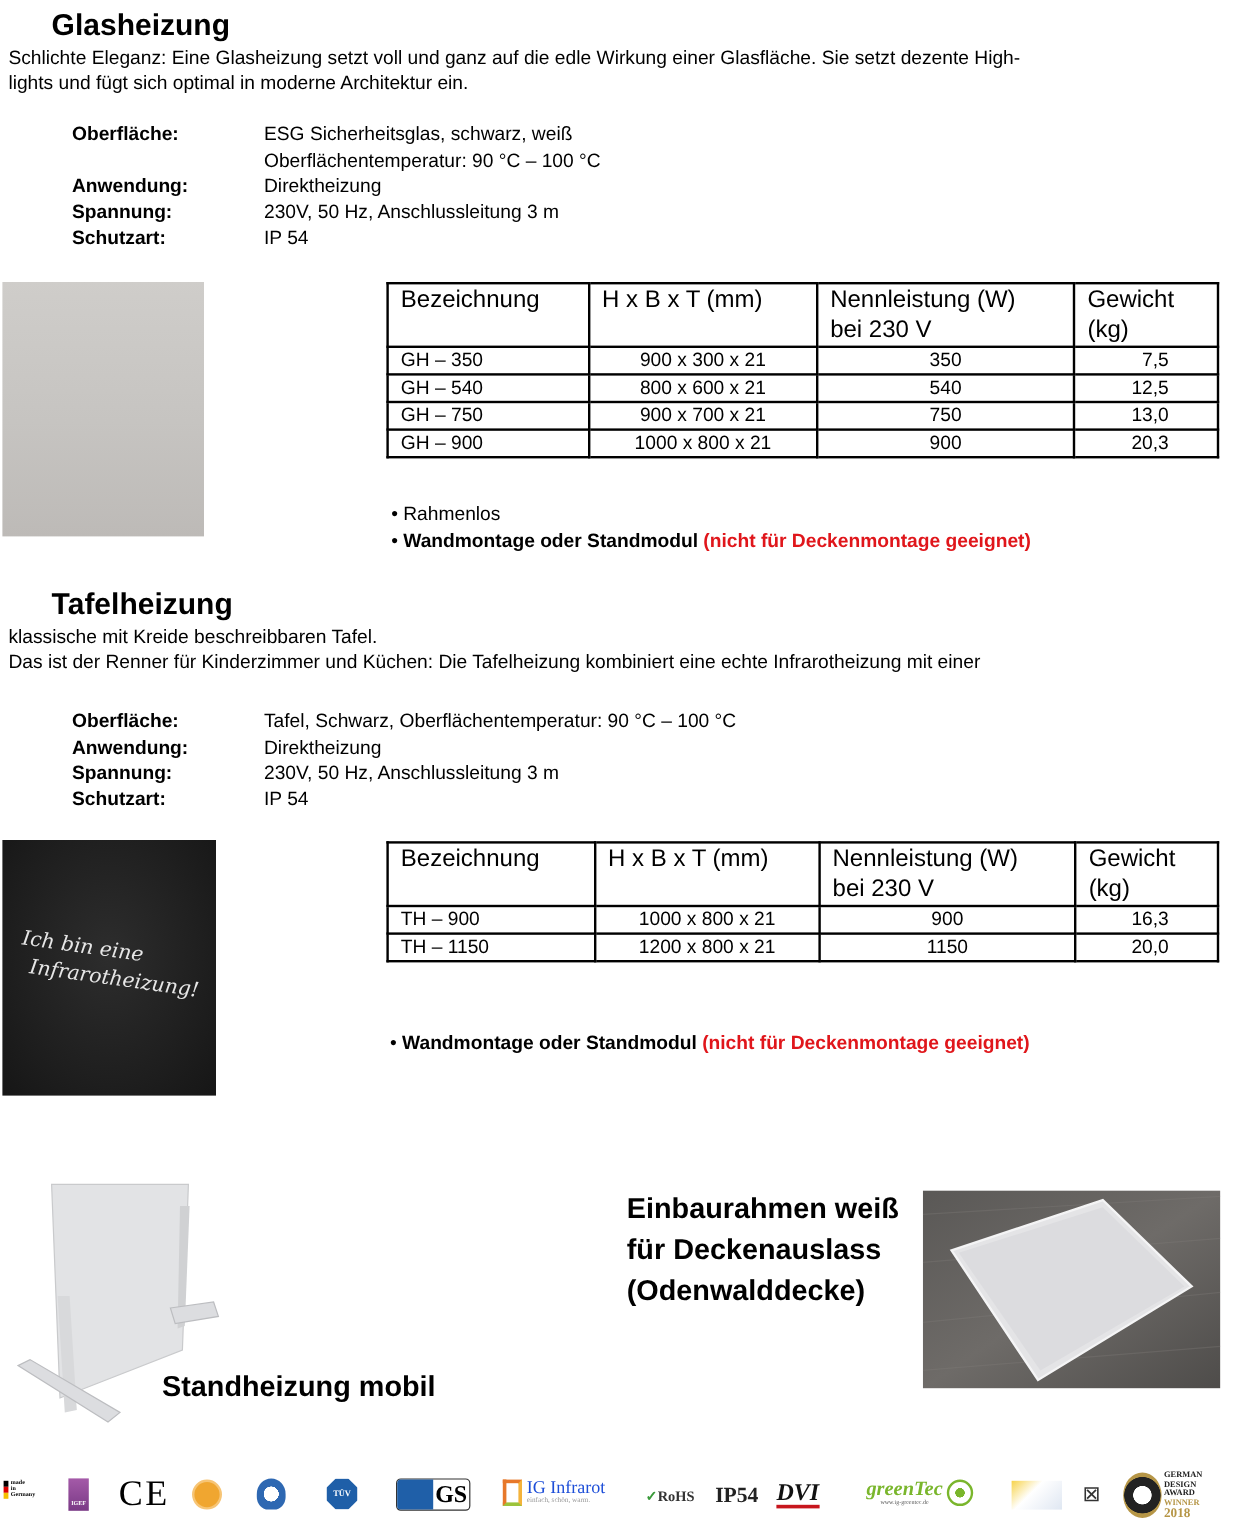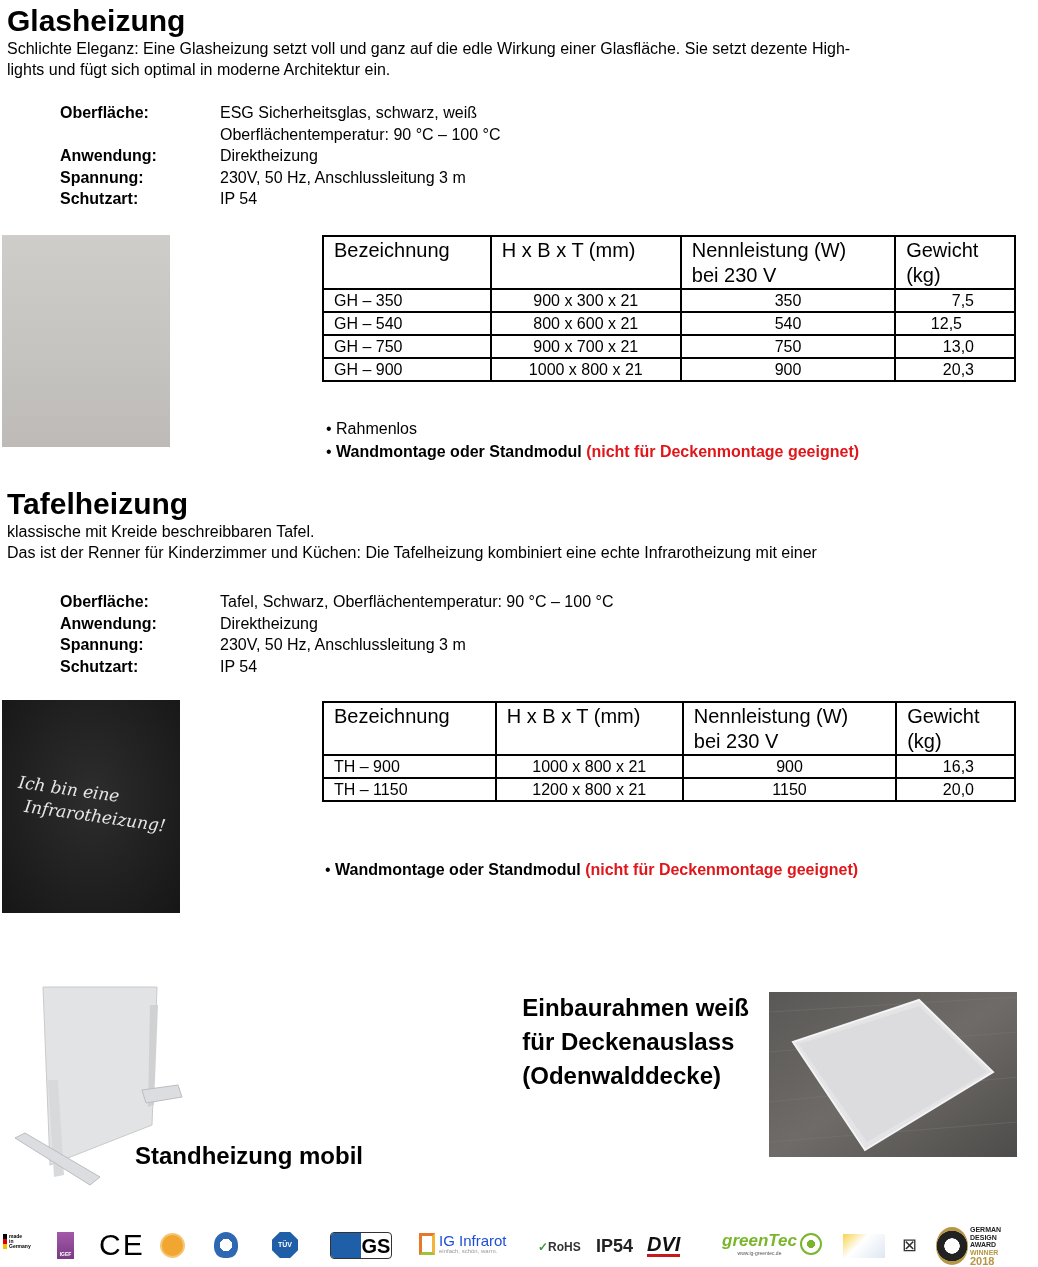--- a/index.html
+++ b/index.html
@@ -1,38 +1,38 @@
 <!DOCTYPE html>
 <html><head>
 <meta charset="utf-8">
 <style>
   * { box-sizing: border-box; margin: 0; padding: 0; }
   html, body { width: 1038px; height: 1267px; background: #ffffff; overflow: hidden; }
   body { position: relative; font-family: "Liberation Sans", sans-serif; color: #000; }
   .abs { position: absolute; }
-  .h1 { font-weight: bold; font-size: 30px; line-height: 26px; }
+  .h1 { font-weight: bold; font-size: 25px; line-height: 26px; margin-left: 36px; }
   .intro { font-size: 16px; line-height: 21px; width: 1010px; }
   .spec { font-size: 16px; line-height: 21.5px; }
   .spec-row { display: flex; }
   .spec-label { width: 160px; font-weight: bold; }
   .spec-val { }
   table.ptable { border-collapse: collapse; font-size: 16px; position: absolute; }
   table.ptable td { border: 2px solid #000; padding: 0 10px; line-height: 22px; vertical-align: top; }
   table.ptable tr.hdr td { font-size: 20px; line-height: 25px; padding-top: 1px; }
   table.ptable tr.row td { line-height: 21px; }
   .c-right { text-align: right; }
   .c-center { text-align: center; }
   .bullet { font-size: 16px; line-height: 23px; }
   .bold { font-weight: bold; text-align: center; }
   .red { color: #e0161b; font-weight: bold; }
   .img-glass { background: linear-gradient(180deg, #cfcdca 0%, #c6c4c1 55%, #bdbab7 100%); }
   .img-chalk { background: radial-gradient(ellipse at 50% 45%, #2d2d2d 0%, #1d1d1d 70%, #161616 100%); }
   .chalk-text { font-family: "DejaVu Serif", serif; font-style: italic; color: #e6e6e6; font-size: 17px; transform: rotate(8deg); transform-origin: left top; }
   .big-bold { font-weight: bold; font-size: 24px; line-height: 34px; }
-  .logos { display: flex; align-items: center; }
+  .logos { display: flex; align-items: center; font-family: Liberation Serif, serif; }
 </style>
 </head>
 <body>
 
 <div class="abs h1" style="left:7px; top:8px;">Glasheizung</div>
 <div class="abs intro" style="left:7px; top:38px;">
   <div>Schlichte Eleganz: Eine Glasheizung setzt voll und ganz auf die edle Wirkung einer Glasfläche. Sie setzt dezente High-</div>
   <div>lights und fügt sich optimal in moderne Architektur ein.</div>
 </div>
 
@@ -84,21 +84,21 @@
   <tr class="row">
     <td>GH – 350</td>
     <td class="c-center">900 x 300 x 21</td>
     <td class="c-center">350</td>
     <td class="c-right" style="padding-right:40px">7,5</td>
   </tr>
   <tr class="row">
     <td>GH – 540</td>
     <td class="c-center">800 x 600 x 21</td>
     <td class="c-center">540</td>
-    <td class="c-right" style="padding-right:52px">12,5</td>
+    <td class="c-right" style="padding-right:40px">12,5</td>
   </tr>
   <tr class="row">
     <td>GH – 750</td>
     <td class="c-center">900 x 700 x 21</td>
     <td class="c-center">750</td>
     <td class="c-right" style="padding-right:40px">13,0</td>
   </tr>
   <tr class="row">
     <td>GH – 900</td>
     <td class="c-center">1000 x 800 x 21</td>

